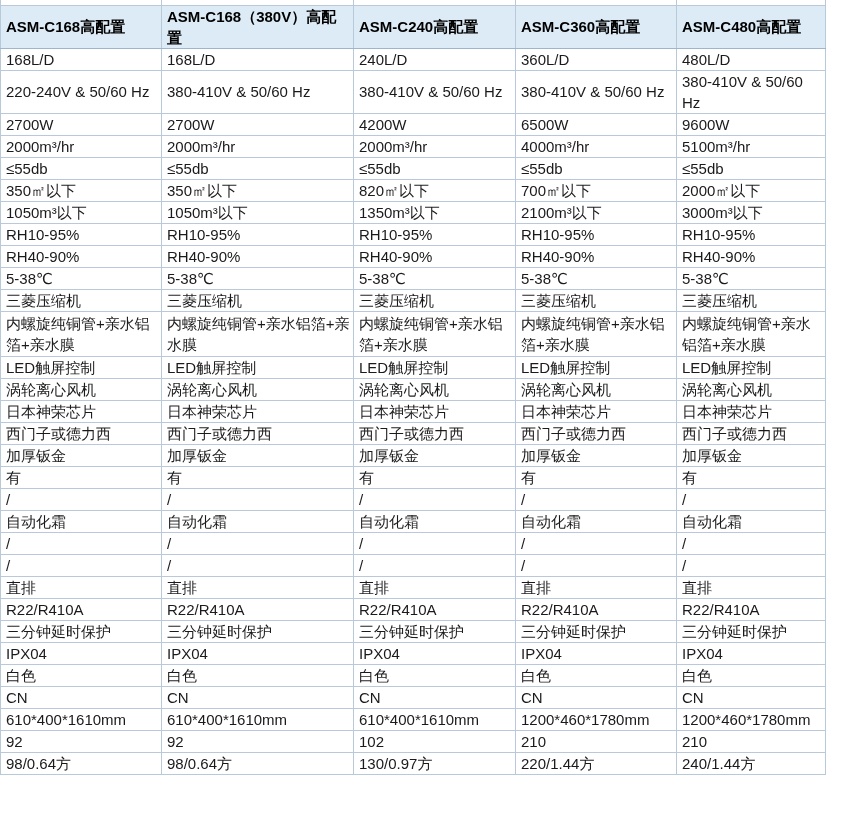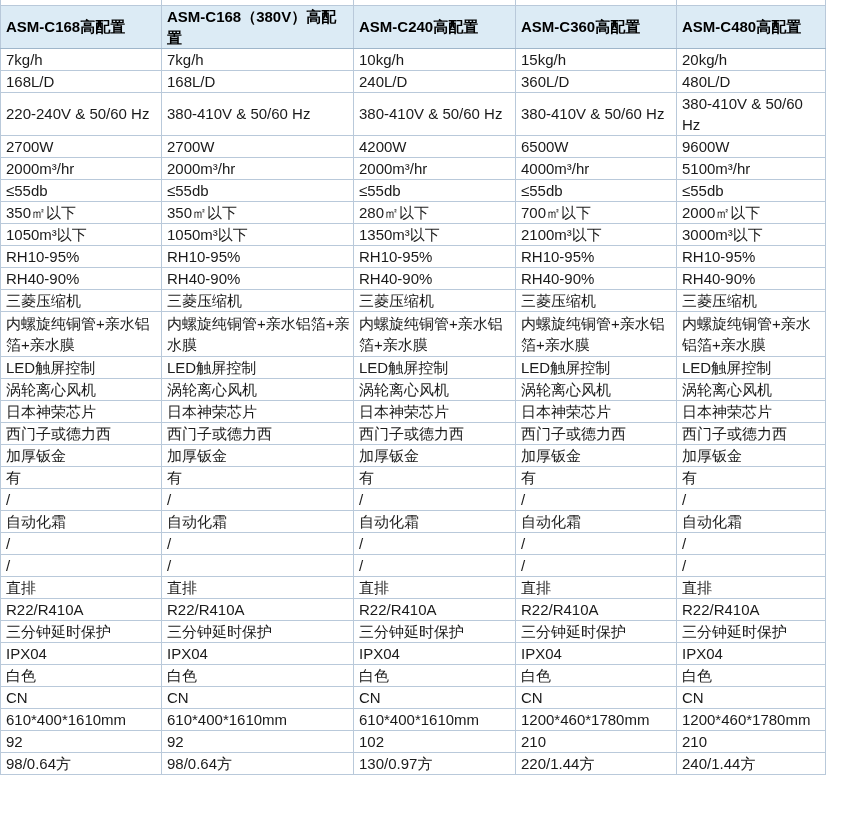--- a/index.html
+++ b/index.html
@@ -66,27 +66,20 @@
       <tr class="header-row" id="header-row">
           <th>ASM-C168高配置</th>
           <th>ASM-C168（380V）高配置</th>
           <th>ASM-C240高配置</th>
           <th>ASM-C360高配置</th>
           <th>ASM-C480高配置</th>
         </tr>
     </thead>
     <tbody id="table-body">
         <tr>
-          <td>7kg/h</td>
-          <td>7kg/h</td>
-          <td>10kg/h</td>
-          <td>15kg/h</td>
-          <td>20kg/h</td>
-        </tr>
-        <tr>
           <td>168L/D</td>
           <td>168L/D</td>
           <td>240L/D</td>
           <td>360L/D</td>
           <td>480L/D</td>
         </tr>
         <tr>
           <td>220-240V &amp; 50/60 Hz</td>
           <td>380-410V &amp; 50/60 Hz</td>
           <td>380-410V &amp; 50/60 Hz</td>
@@ -110,21 +103,21 @@
         <tr>
           <td>≤55db</td>
           <td>≤55db</td>
           <td>≤55db</td>
           <td>≤55db</td>
           <td>≤55db</td>
         </tr>
         <tr>
           <td>350㎡以下</td>
           <td>350㎡以下</td>
-          <td>280㎡以下</td>
+          <td>820㎡以下</td>
           <td>700㎡以下</td>
           <td>2000㎡以下</td>
         </tr>
         <tr>
           <td>1050m³以下</td>
           <td>1050m³以下</td>
           <td>1350m³以下</td>
           <td>2100m³以下</td>
           <td>3000m³以下</td>
         </tr>
@@ -134,20 +127,27 @@
           <td>RH10-95%</td>
           <td>RH10-95%</td>
           <td>RH10-95%</td>
         </tr>
         <tr>
           <td>RH40-90%</td>
           <td>RH40-90%</td>
           <td>RH40-90%</td>
           <td>RH40-90%</td>
           <td>RH40-90%</td>
+        </tr>
+        <tr>
+          <td>5-38℃</td>
+          <td>5-38℃</td>
+          <td>5-38℃</td>
+          <td>5-38℃</td>
+          <td>5-38℃</td>
         </tr>
         <tr>
           <td>三菱压缩机</td>
           <td>三菱压缩机</td>
           <td>三菱压缩机</td>
           <td>三菱压缩机</td>
           <td>三菱压缩机</td>
         </tr>
         <tr class="dbl">
           <td>内螺旋纯铜管+亲水铝箔+亲水膜</td>

